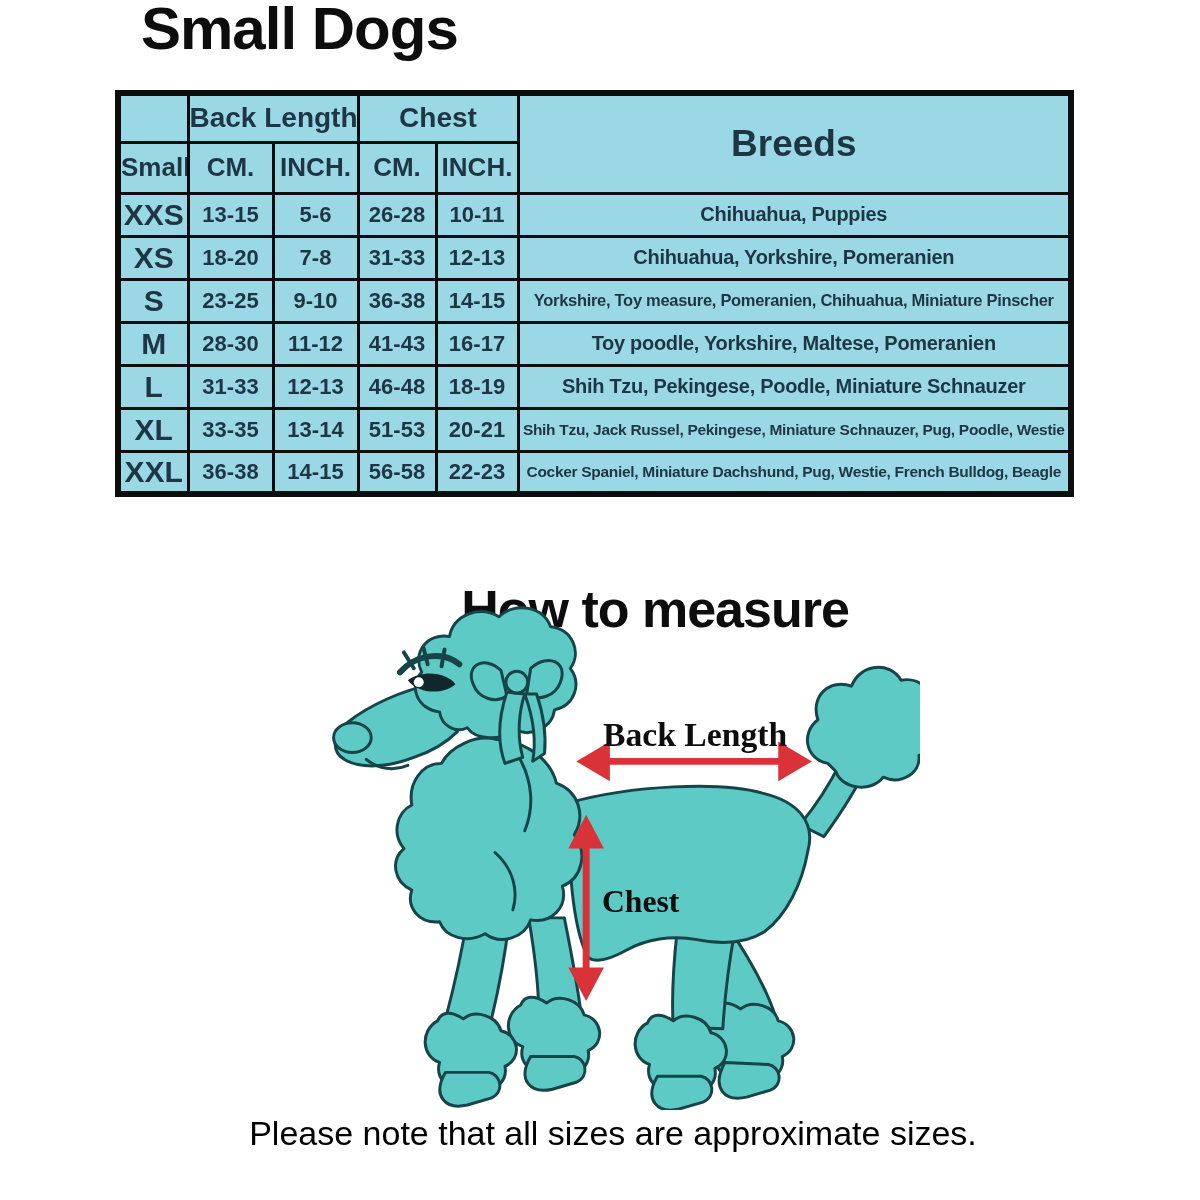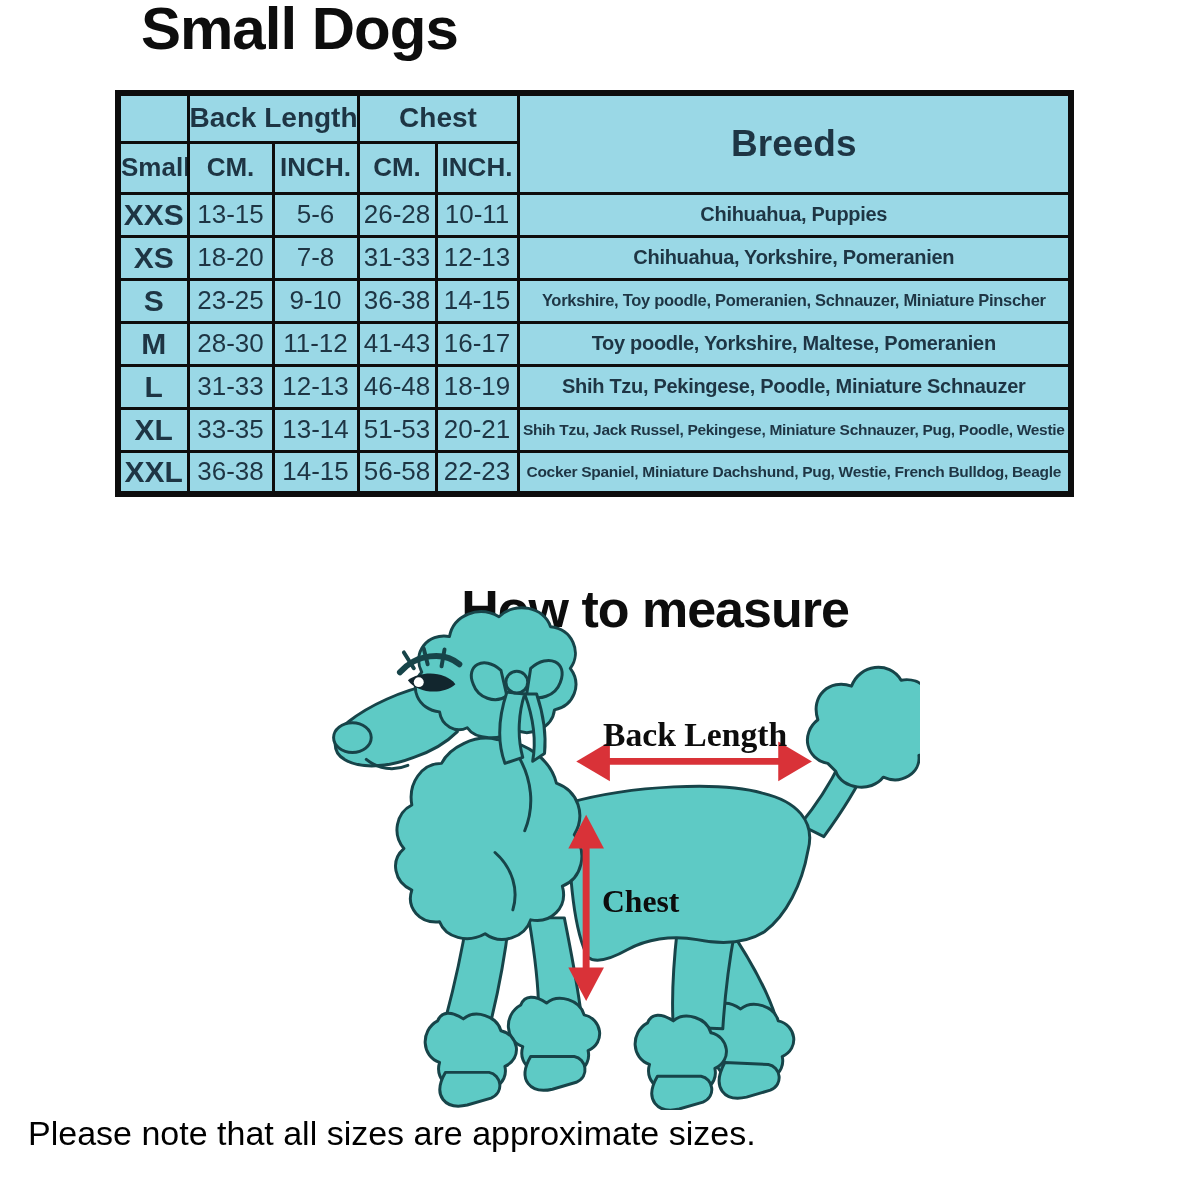--- a/index.html
+++ b/index.html
@@ -42,21 +42,21 @@
   col.c-breeds{width:553px;}
 
   tr.hrow1{height:49px;}
   tr.hrow2{height:51px;}
   tbody tr{height:43px;}
 
   .h-group{font-size:28px;font-weight:700;color:var(--dark-text,#1e3544);}
   .h-breeds{font-size:37px;font-weight:600;color:var(--dark-text,#1e3544);}
   .h-red{color:var(--red-text,#e8304a);font-size:26px;font-weight:700;}
   td.size-cell{font-size:30px;font-weight:600;}
-  td.num{font-size:26px;font-weight:400;}
+  td.num{font-size:22px;font-weight:700;}
   td.breeds{
     text-align:left;padding-left:6px;font-size:20px;font-weight:600;
     letter-spacing:-0.3px;
   }
   tbody tr:nth-child(3) td.breeds{font-size:16.5px;}
   tbody tr:nth-child(6) td.breeds{font-size:15.5px;}
   tbody tr:nth-child(7) td.breeds{font-size:15.5px;margin-top:21px;}
 
   
   .measure-title{
@@ -66,20 +66,21 @@
     letter-spacing:-1px;
     margin-top:41px;
   }
   .dog-diagram{position:absolute;left:280px;top:595px;width:640px;height:515px;}
 
   
   .footer-note{
     position:absolute;left:28px;top:1112px;width:1170px;
     font-size:34px;color:#000;line-height:1.28;
     font-family:"Liberation Sans", sans-serif;
+    text-align:center;
   }
 </style>
 </head>
 <body>
 
 <div class="page">
 
   <div class="main-title">Small Dogs</div>
 
   <div class="size-table-wrap">
@@ -123,21 +124,21 @@
       <td class="num">31-33</td>
       <td class="num">12-13</td>
       <td class="breeds">Chihuahua, Yorkshire, Pomeranien</td>
     </tr>
           <tr>
       <td class="size-cell">S</td>
       <td class="num">23-25</td>
       <td class="num">9-10</td>
       <td class="num">36-38</td>
       <td class="num">14-15</td>
-      <td class="breeds">Yorkshire, Toy poodle, Pomeranien, Schnauzer, Miniature Pinscher</td>
+      <td class="breeds">Yorkshire, Toy measure, Pomeranien, Chihuahua, Miniature Pinscher</td>
     </tr>
           <tr>
       <td class="size-cell">M</td>
       <td class="num">28-30</td>
       <td class="num">11-12</td>
       <td class="num">41-43</td>
       <td class="num">16-17</td>
       <td class="breeds">Toy poodle, Yorkshire, Maltese, Pomeranien</td>
     </tr>
           <tr>

